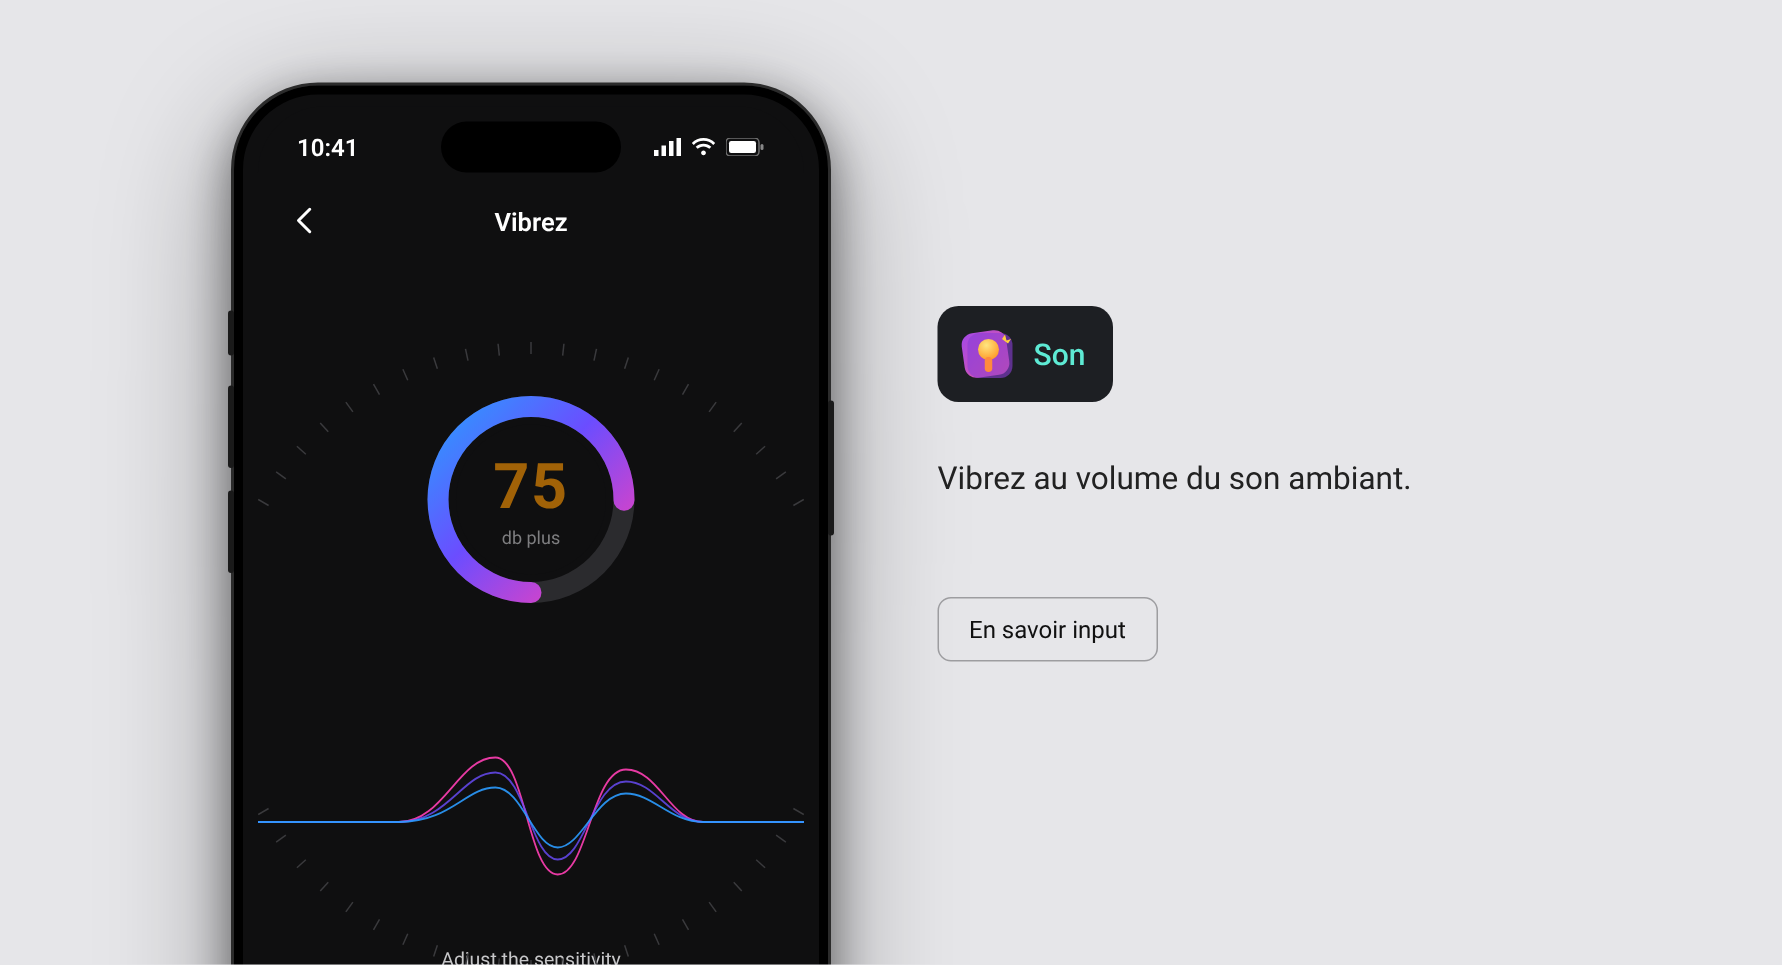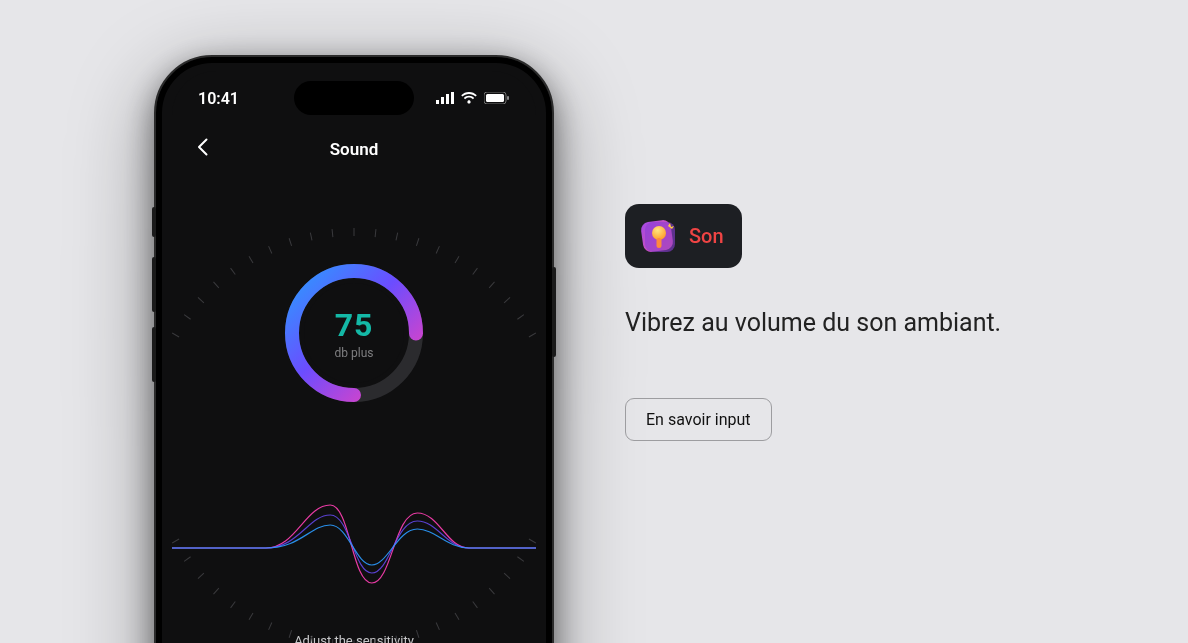--- a/index.html
+++ b/index.html
@@ -102,21 +102,21 @@
     background: #3a3a3d;
     transform-origin: 0 105px;
   }
   .gauge-svg { position: relative; width: 160px; height: 160px; }
   .gauge-center {
     position: absolute;
     top: 50%; left: 50%; transform: translate(-50%, -50%);
     text-align: center;
     z-index: 2;
   }
-  .gauge-value { color: #14b8a6; font-size: 32px; font-weight: 700; letter-spacing: 1px; }
+  .gauge-value { color: #a16207; font-size: 42px; font-weight: 700; letter-spacing: 1px; }
   .gauge-label { color: #7e7e80; font-size: 12px; margin-top: 2px; }
 
   
   .wave-area {
     position: relative;
     width: 100%;
     height: 110px;
     margin-top: 30px;
   }
   .wave-svg { width: 100%; height: 100%; display: block; }
@@ -132,35 +132,35 @@
   .feature-card {
     position: absolute;
     left: 625px;
     top: 204px;
     background: #1d1f23;
     border-radius: 14px;
     padding: 12px 18px 12px 14px;
     display: inline-flex;
     align-items: center;
     gap: 10px;
-    color: #ef4444;
+    color: #5eead4;
     font-size: 20px;
     font-weight: 500;
   }
   .feature-icon {
     width: 40px; height: 40px;
     display: flex; align-items: center; justify-content: center;
   }
 
   .feature-desc {
     position: absolute;
     left: 625px;
     top: 308px;
     color: #222;
-    font-size: 25px;
+    font-size: 21px;
     font-weight: 400;
   }
 
   .learn-more {
     position: absolute;
     left: 625px;
     top: 398px;
     border: 1px solid #9d9da0;
     background: transparent;
     border-radius: 9px;
@@ -213,21 +213,21 @@
         </div>
 
         <div class="header">
           <span class="back-btn">
             <span>
               <svg width="11" height="18" viewBox="0 0 11 18">
                   <path d="M9.5 1.5 2 9l7.5 7.5" fill="none" stroke="#fff" stroke-width="2" stroke-linecap="round" stroke-linejoin="round"></path>
                 </svg>
             </span>
           </span>
-          <span>Sound</span>
+          <span>Vibrez</span>
         </div>
 
         <div class="gauge-area">
           <div class="tick-ring" id="tick-ring">
               <span class="tick" style="transform: rotate(0deg) translate(-0.5px, -105px);"></span>
               <span class="tick" style="transform: rotate(6deg) translate(-0.5px, -105px);"></span>
               <span class="tick" style="transform: rotate(12deg) translate(-0.5px, -105px);"></span>
               <span class="tick" style="transform: rotate(18deg) translate(-0.5px, -105px);"></span>
               <span class="tick" style="transform: rotate(24deg) translate(-0.5px, -105px);"></span>
               <span class="tick" style="transform: rotate(30deg) translate(-0.5px, -105px);"></span>

